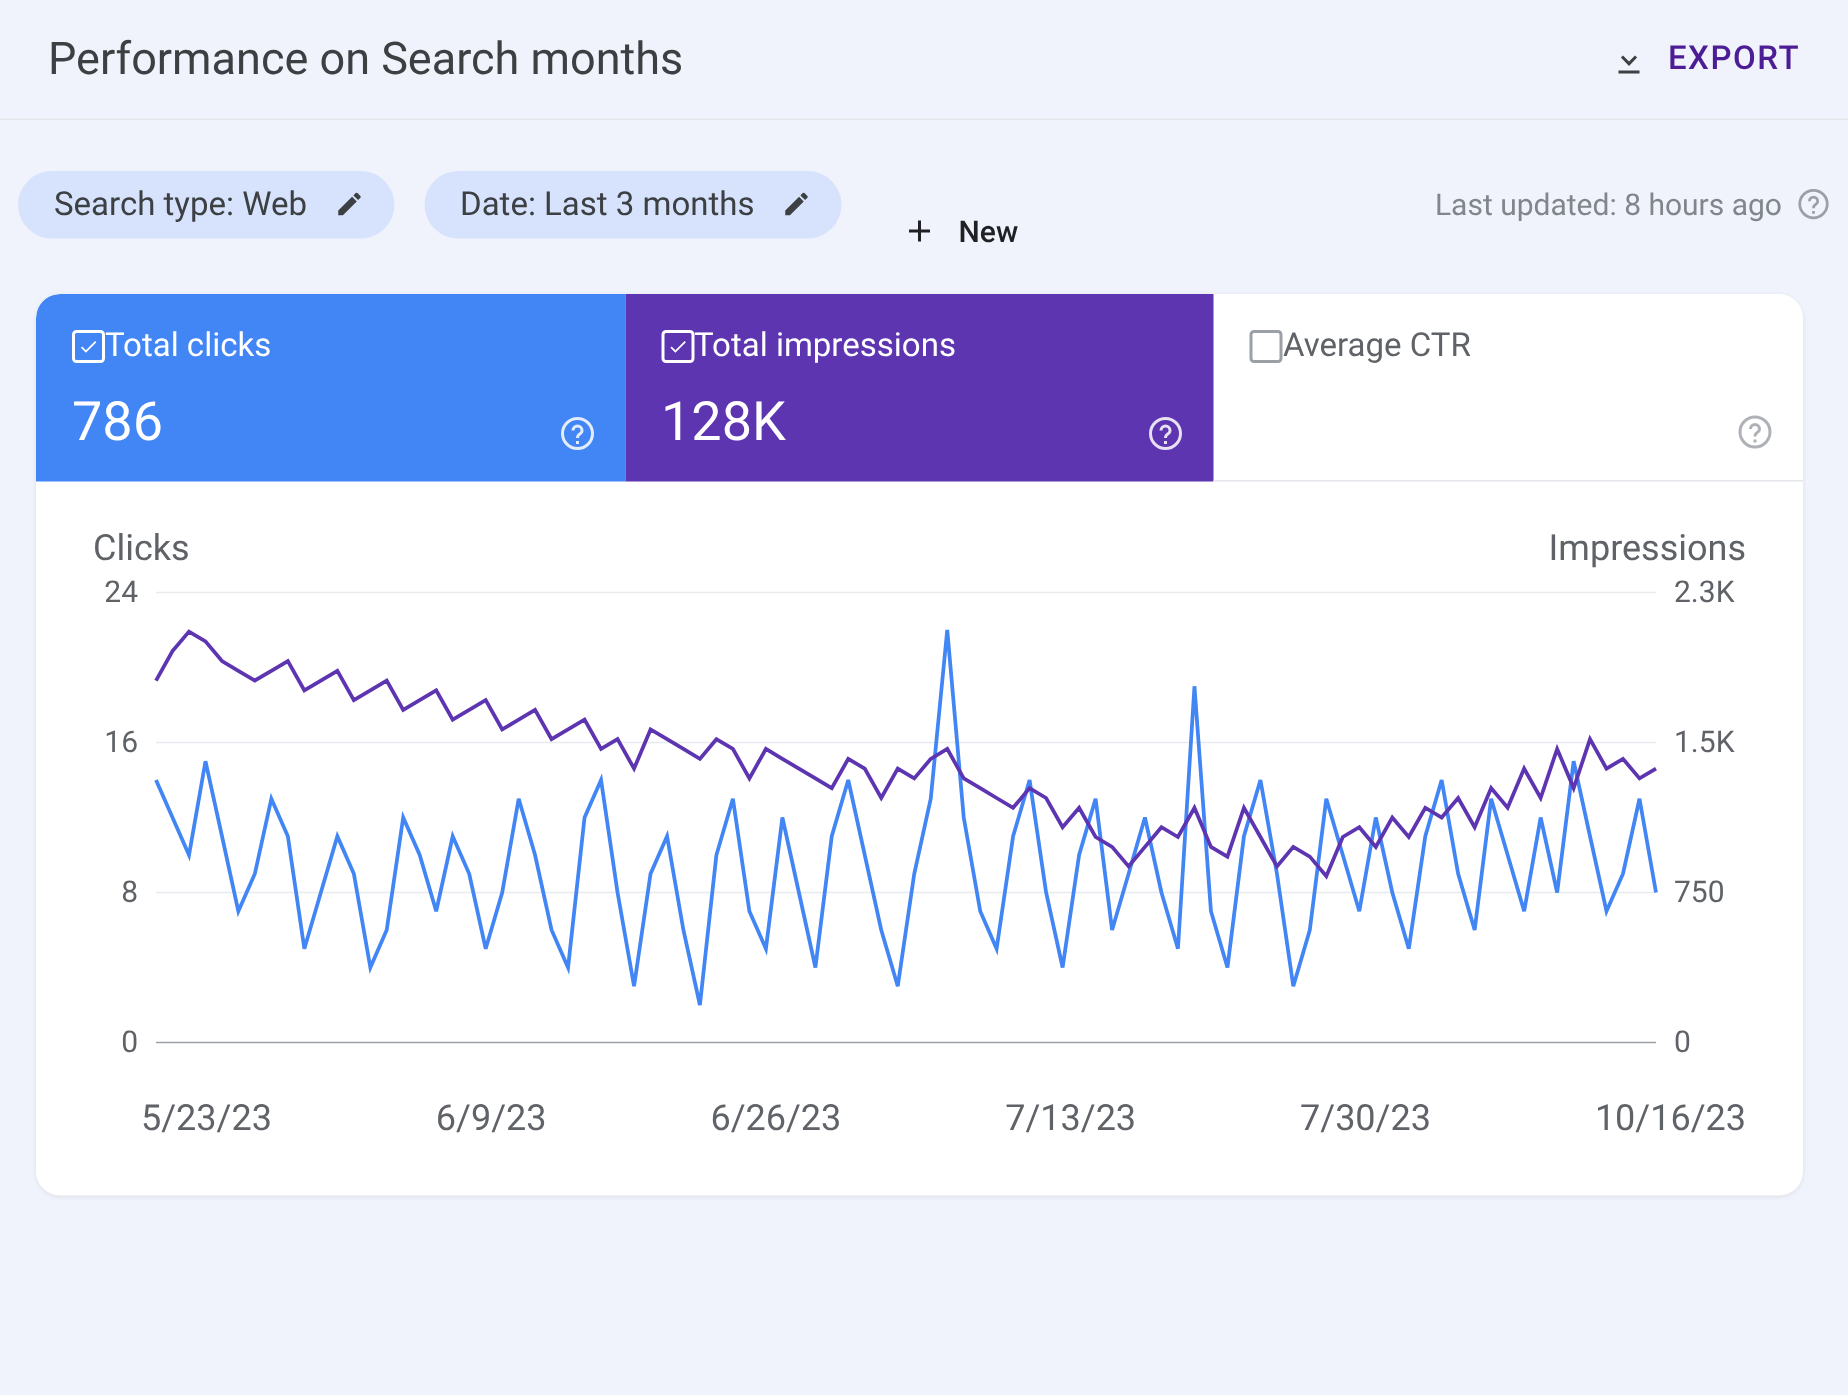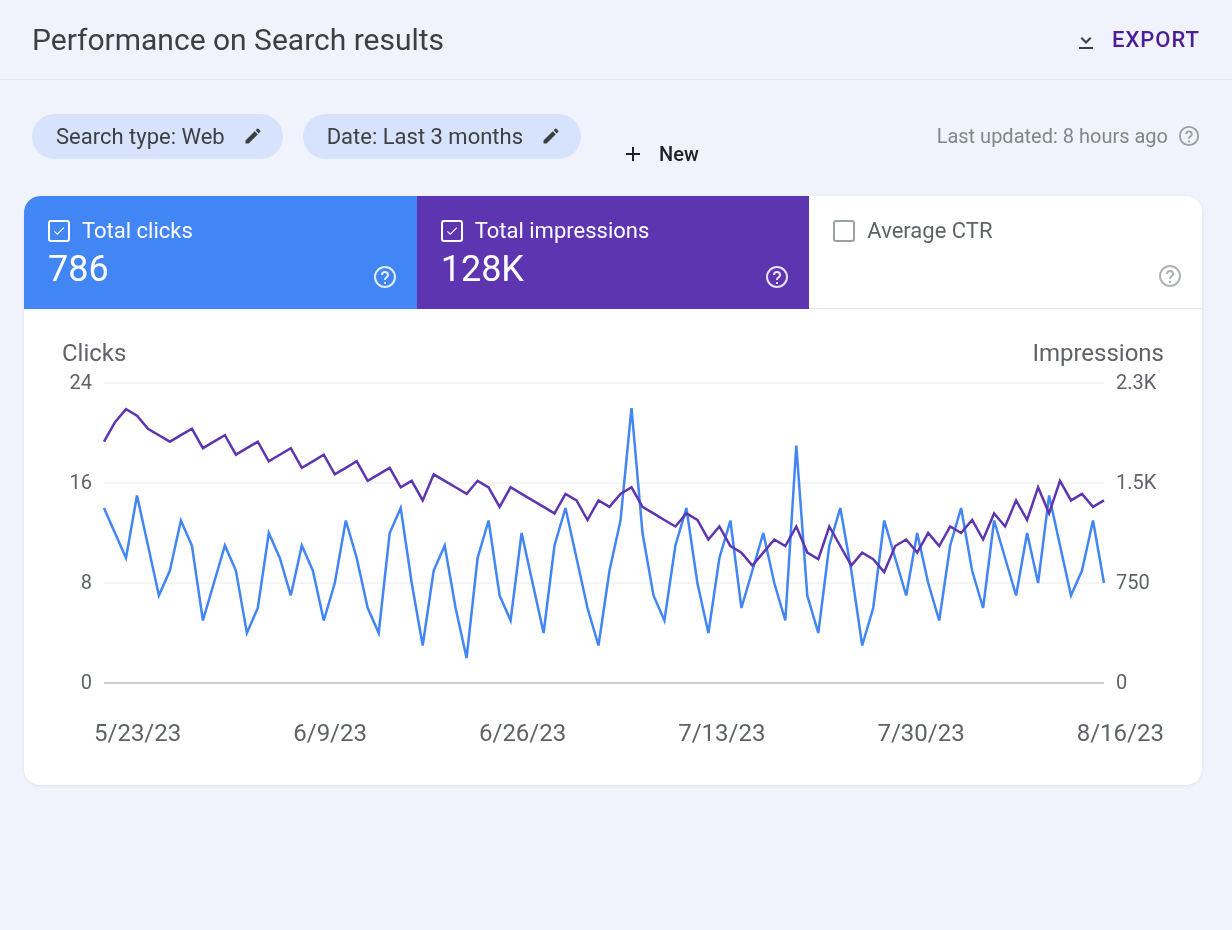--- a/index.html
+++ b/index.html
@@ -43,21 +43,21 @@
     font-size:22px;
     font-weight:500;
     color:#4c1d95;
     letter-spacing:1px;
     cursor:pointer;
   }
   .filters-row{
     display:flex;
     align-items:center;
     gap:20px;
-    padding:26px 32px 30px;
+    padding:26px 12px 30px;
   }
   .chip{
     display:flex;
     align-items:center;
     gap:18px;
     background:var(--chip);
     border-radius:28px;
     padding:10px 20px 10px 24px;
     font-size:22px;
     color:#3c4043;
@@ -99,23 +99,22 @@
     border-right:1px solid var(--border);
     border-bottom:1px solid var(--border);
     cursor:pointer;
   }
   .metric:last-child{border-right:none;}
   .metric.blue{background:var(--blue);color:#fff;border:none;}
   .metric.purple{background:var(--purple);color:#fff;border:none;}
   .metric-head{
     display:flex;
     align-items:center;
-    gap:12px;
     font-size:22px;
-    margin-bottom:8px;
+    margin-bottom:20px;
   }
   .metric.inactive .metric-head{color:var(--muted);}
   .metric-value{
     font-size:36px;
     font-weight:400;
     line-height:1;
   }
   .metric.inactive .metric-value{color:#3c4043;}
   .metric .help{
     position:absolute;
@@ -153,21 +152,21 @@
   .axis-line{stroke:#9aa0a6;stroke-width:1;}
   .series-clicks{stroke:var(--blue);stroke-width:2.5;fill:none;}
   .series-impr{stroke:var(--purple);stroke-width:2.5;fill:none;}
   .icon-svg{display:block;}
   .card .metric.blue{border-top-left-radius:16px;}
 </style>
 </head>
 <body>
 
 <div class="header">
-  <h1 class="page-title">Performance on Search results</h1>
+  <h1 class="page-title">Performance on Search months</h1>
   <div class="export-btn">
     <span>
       <svg class="icon-svg" width="24" height="24" viewBox="0 0 24 24">
           <path fill="#3c4043" d="M12 3v10l4-4 1.4 1.4L12 16 6.6 10.4 8 9l4 4V3h0zM5 19h14v2H5z"></path>
         </svg>
     </span>
     <span>EXPORT</span>
   </div>
 </div>
 
@@ -278,16 +277,16 @@
         <text x="1062" y="16" text-anchor="start" class="ytick">2.3K</text>
         <path d="M50.0 135.0 L61.0 160.0 L72.0 185.0 L83.0 122.5 L94.0 172.5 L104.9 222.5 L115.9 197.5 L126.9 147.5 L137.9 172.5 L148.9 247.5 L159.9 210.0 L170.9 172.5 L181.9 197.5 L192.9 260.0 L203.8 235.0 L214.8 160.0 L225.8 185.0 L236.8 222.5 L247.8 172.5 L258.8 197.5 L269.8 247.5 L280.8 210.0 L291.8 147.5 L302.7 185.0 L313.7 235.0 L324.7 260.0 L335.7 160.0 L346.7 135.0 L357.7 210.0 L368.7 272.5 L379.7 197.5 L390.7 172.5 L401.6 235.0 L412.6 285.0 L423.6 185.0 L434.6 147.5 L445.6 222.5 L456.6 247.5 L467.6 160.0 L478.6 210.0 L489.6 260.0 L500.5 172.5 L511.5 135.0 L522.5 185.0 L533.5 235.0 L544.5 272.5 L555.5 197.5 L566.5 147.5 L577.5 35.0 L588.5 160.0 L599.5 222.5 L610.4 247.5 L621.4 172.5 L632.4 135.0 L643.4 210.0 L654.4 260.0 L665.4 185.0 L676.4 147.5 L687.4 235.0 L698.4 197.5 L709.3 160.0 L720.3 210.0 L731.3 247.5 L742.3 72.5 L753.3 222.5 L764.3 260.0 L775.3 172.5 L786.3 135.0 L797.3 197.5 L808.2 272.5 L819.2 235.0 L830.2 147.5 L841.2 185.0 L852.2 222.5 L863.2 160.0 L874.2 210.0 L885.2 247.5 L896.2 172.5 L907.1 135.0 L918.1 197.5 L929.1 235.0 L940.1 147.5 L951.1 185.0 L962.1 222.5 L973.1 160.0 L984.1 210.0 L995.1 122.5 L1006.0 172.5 L1017.0 222.5 L1028.0 197.5 L1039.0 147.5 L1050.0 210.0" class="series-clicks"></path>
         <path d="M50.0 68.7 L61.0 49.1 L72.0 36.1 L83.0 42.6 L94.0 55.7 L104.9 62.2 L115.9 68.7 L126.9 62.2 L137.9 55.7 L148.9 75.2 L159.9 68.7 L170.9 62.2 L181.9 81.7 L192.9 75.2 L203.8 68.7 L214.8 88.3 L225.8 81.7 L236.8 75.2 L247.8 94.8 L258.8 88.3 L269.8 81.7 L280.8 101.3 L291.8 94.8 L302.7 88.3 L313.7 107.8 L324.7 101.3 L335.7 94.8 L346.7 114.3 L357.7 107.8 L368.7 127.4 L379.7 101.3 L390.7 107.8 L401.6 114.3 L412.6 120.9 L423.6 107.8 L434.6 114.3 L445.6 133.9 L456.6 114.3 L467.6 120.9 L478.6 127.4 L489.6 133.9 L500.5 140.4 L511.5 120.9 L522.5 127.4 L533.5 147.0 L544.5 127.4 L555.5 133.9 L566.5 120.9 L577.5 114.3 L588.5 133.9 L599.5 140.4 L610.4 147.0 L621.4 153.5 L632.4 140.4 L643.4 147.0 L654.4 166.5 L665.4 153.5 L676.4 173.0 L687.4 179.6 L698.4 192.6 L709.3 179.6 L720.3 166.5 L731.3 173.0 L742.3 153.5 L753.3 179.6 L764.3 186.1 L775.3 153.5 L786.3 173.0 L797.3 192.6 L808.2 179.6 L819.2 186.1 L830.2 199.1 L841.2 173.0 L852.2 166.5 L863.2 179.6 L874.2 160.0 L885.2 173.0 L896.2 153.5 L907.1 160.0 L918.1 147.0 L929.1 166.5 L940.1 140.4 L951.1 153.5 L962.1 127.4 L973.1 147.0 L984.1 114.3 L995.1 140.4 L1006.0 107.8 L1017.0 127.4 L1028.0 120.9 L1039.0 133.9 L1050.0 127.4" class="series-impr"></path>
       </svg>
     <div id="xaxis" class="xaxis">
         <span>5/23/23</span>
         <span>6/9/23</span>
         <span>6/26/23</span>
         <span>7/13/23</span>
         <span>7/30/23</span>
-        <span>8/16/23</span>
+        <span>10/16/23</span>
       </div>
   </div>
 </div>
 
 </body></html>

